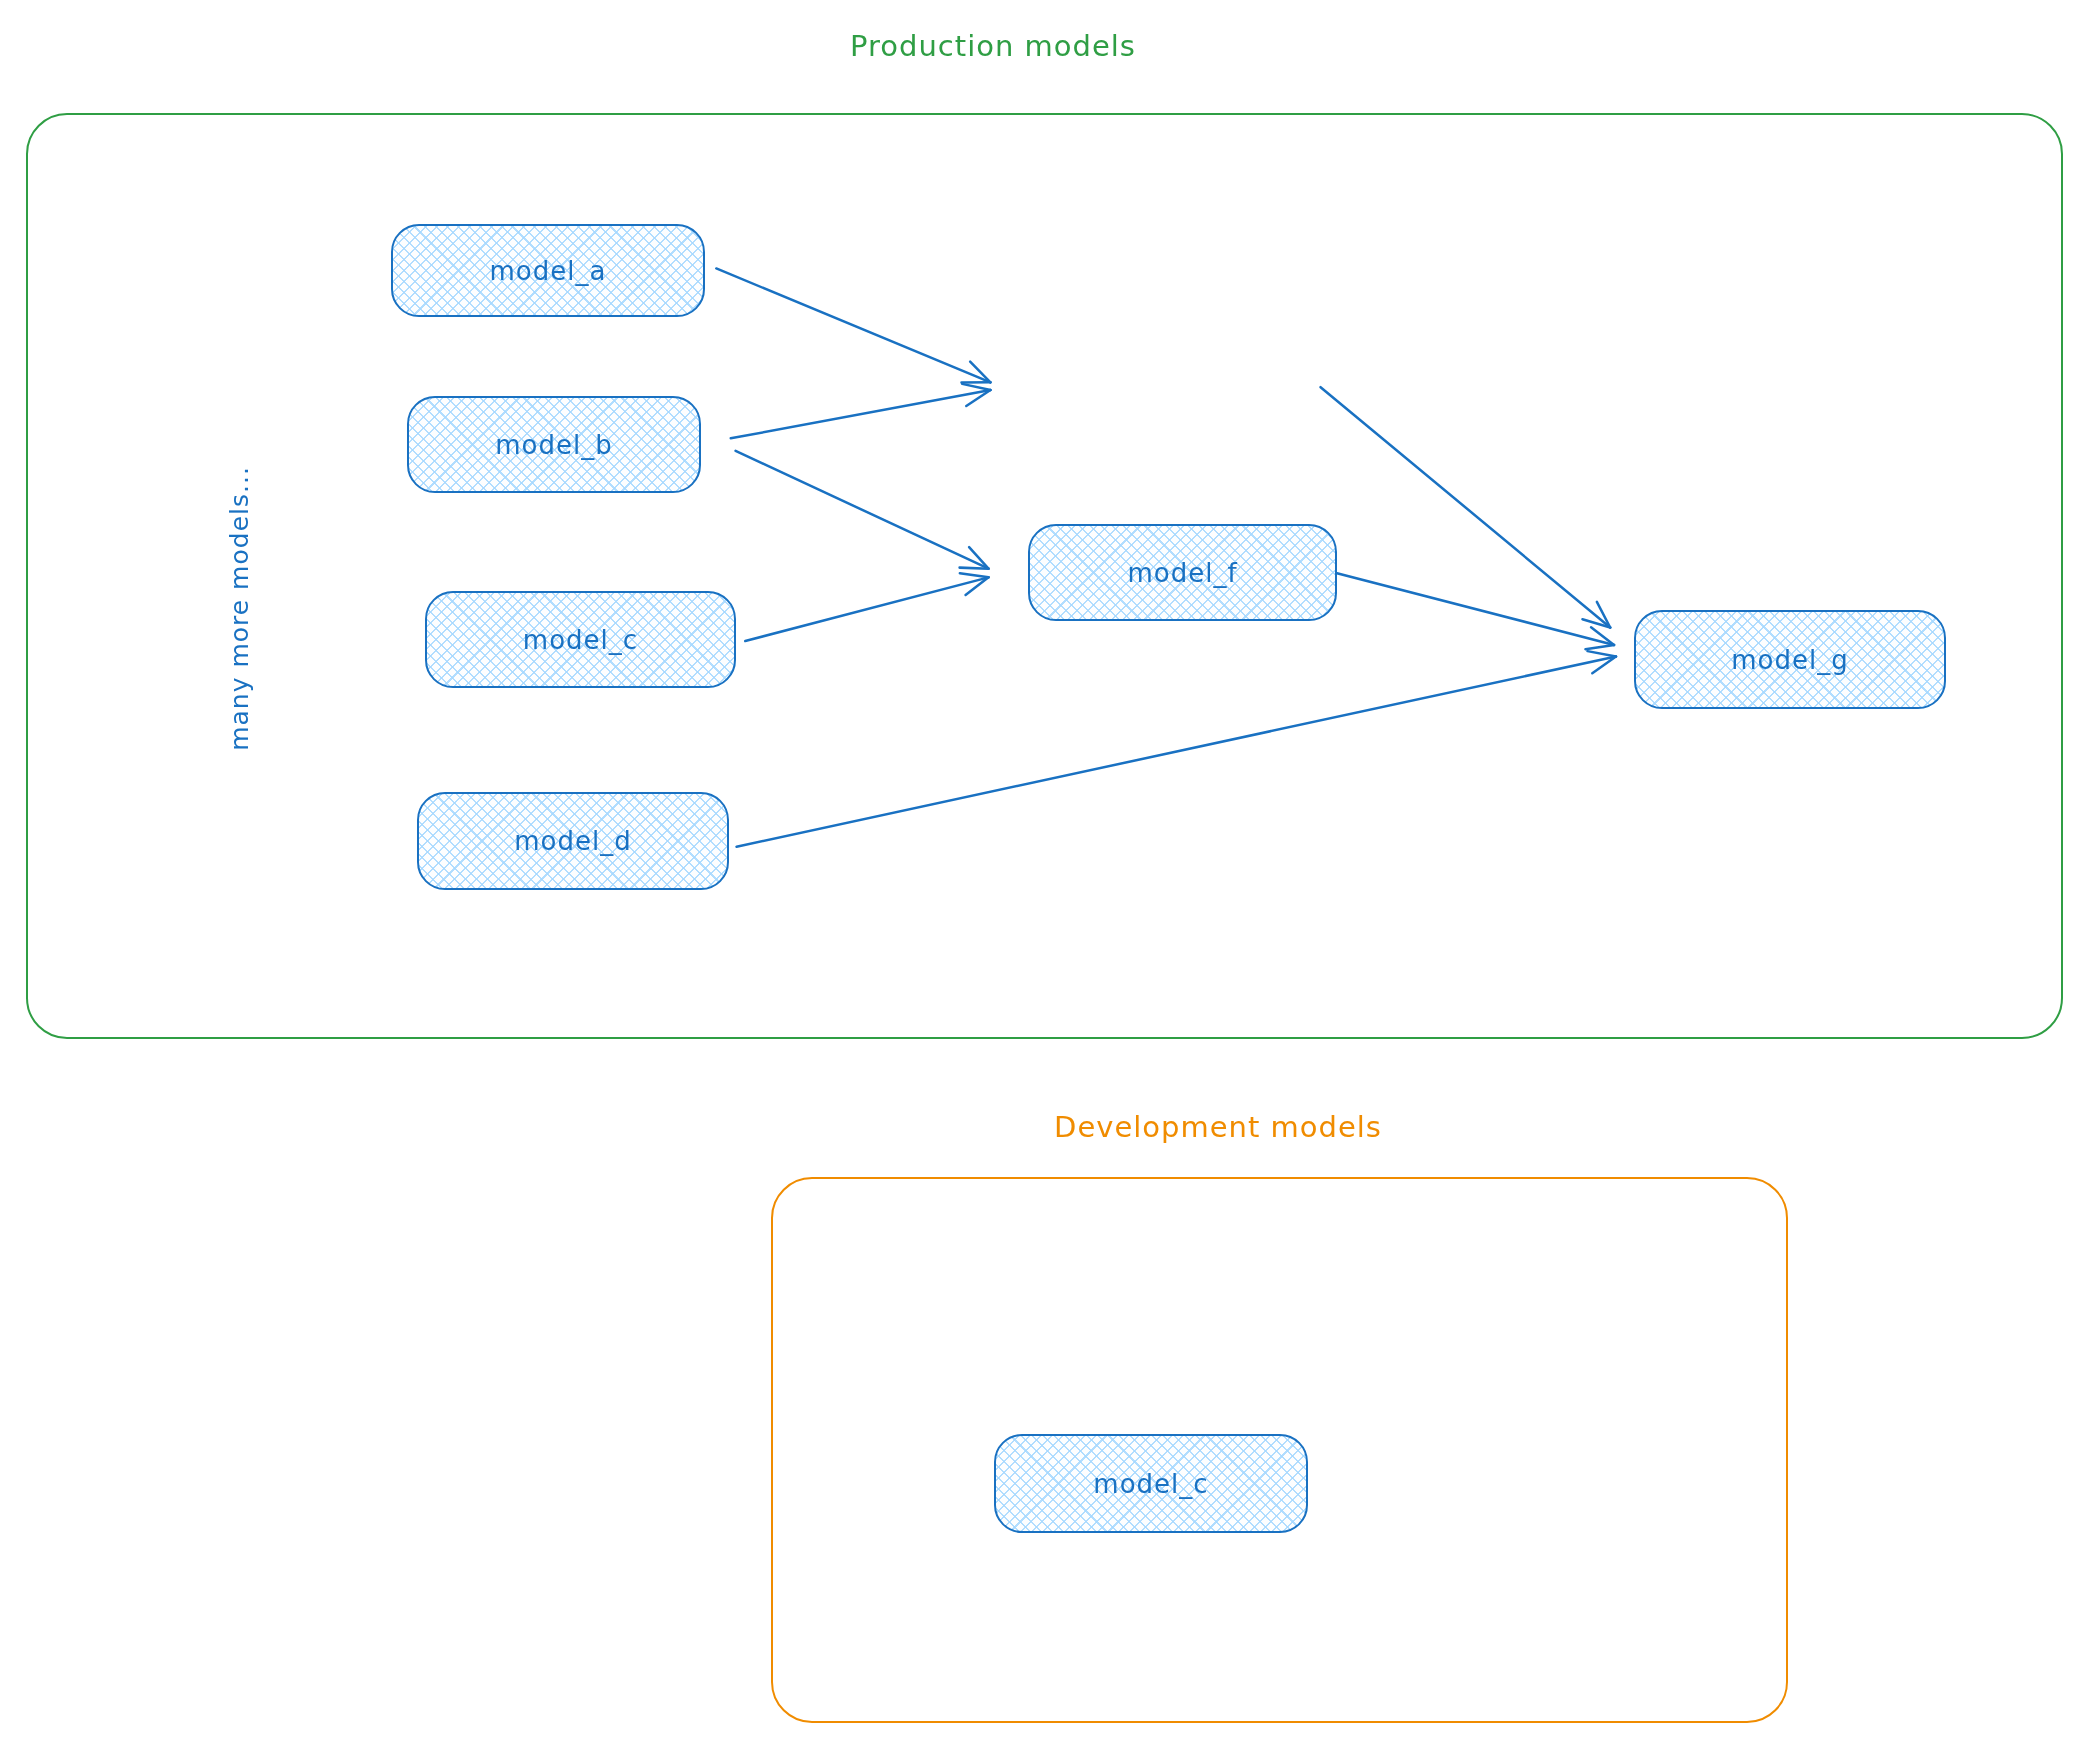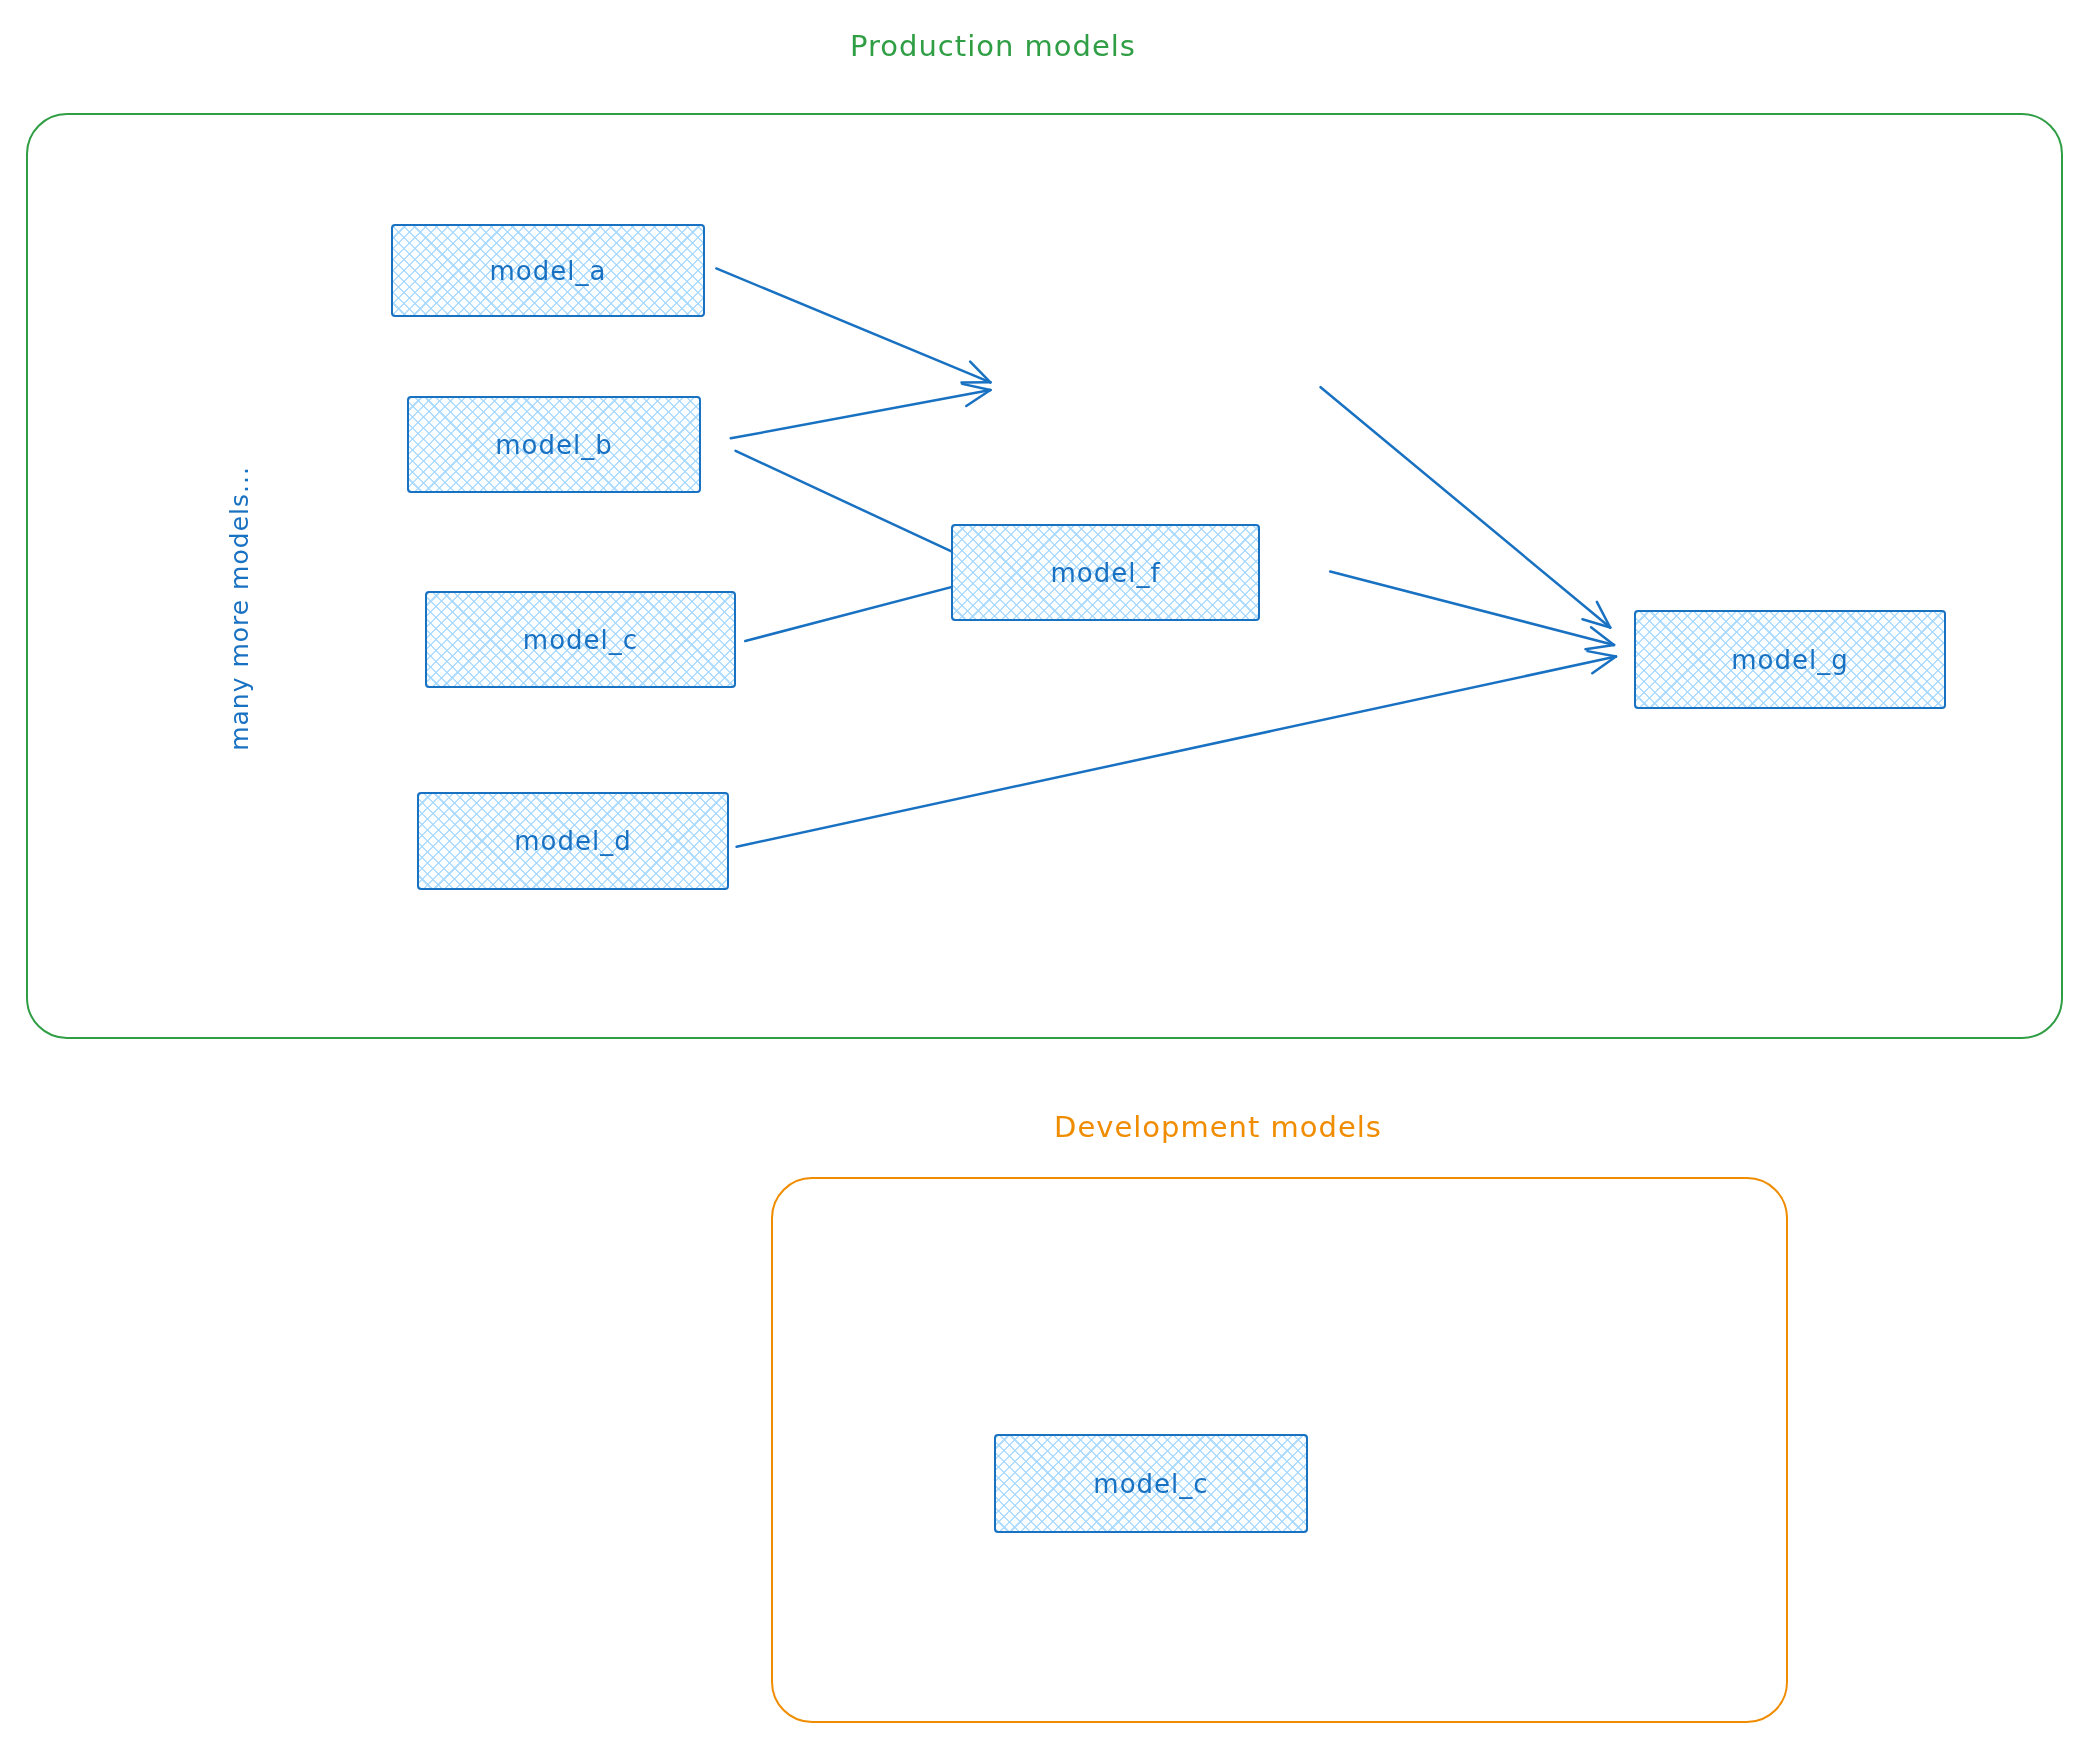--- a/index.html
+++ b/index.html
@@ -54,21 +54,21 @@
     text-align:center;
     color:var(--blue);
     font-size:25px;
     letter-spacing:1px;
     white-space:nowrap;
   }
   .node{
     position:absolute;
     display:flex;align-items:center;justify-content:center;
     border:2.5px solid var(--blue);
-    border-radius:4px;
+    border-radius:28px;
     background-color:#fdfeff;
     background-image:
       repeating-linear-gradient(45deg, rgba(165,216,255,0.85) 0px, rgba(165,216,255,0.85) 1.5px, transparent 1.5px, transparent 7.7px),
       repeating-linear-gradient(135deg, rgba(165,216,255,0.85) 0px, rgba(165,216,255,0.85) 1.5px, transparent 1.5px, transparent 7.7px);
   }
   .node span{
     color:var(--blue);
     font-size:26px;
     letter-spacing:1px;
   }
@@ -141,21 +141,21 @@
     </div>
     <div class="node" style="left: 407px; top: 396px; width: 294px; height: 97px;">
       <span>model_b</span>
     </div>
     <div class="node" style="left: 425px; top: 591px; width: 311px; height: 97px;">
       <span>model_c</span>
     </div>
     <div class="node" style="left: 417px; top: 792px; width: 312px; height: 98px;">
       <span>model_d</span>
     </div>
-    <div class="node" style="left: 951px; top: 524px; width: 309px; height: 97px;">
+    <div class="node" style="left: 1028px; top: 524px; width: 309px; height: 97px;">
       <span>model_f</span>
     </div>
     <div class="node" style="left: 1634px; top: 610px; width: 312px; height: 99px;">
       <span>model_g</span>
     </div>
     <div class="node" style="left: 994px; top: 1434px; width: 314px; height: 99px;">
       <span>model_c</span>
     </div>
   </div>
 

